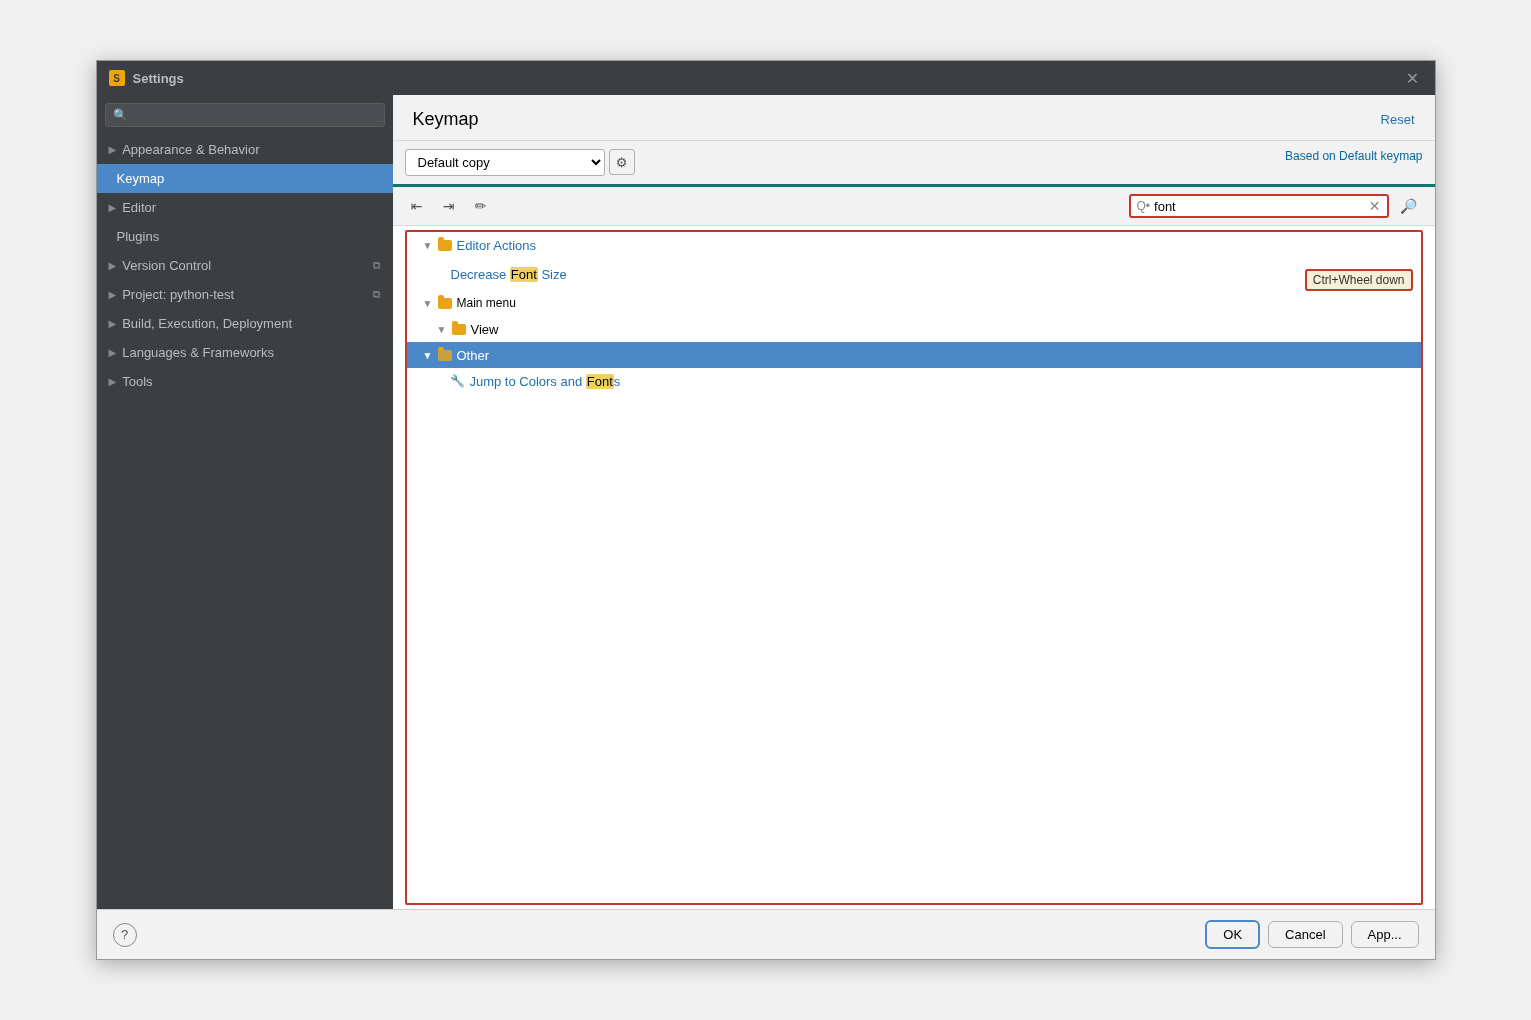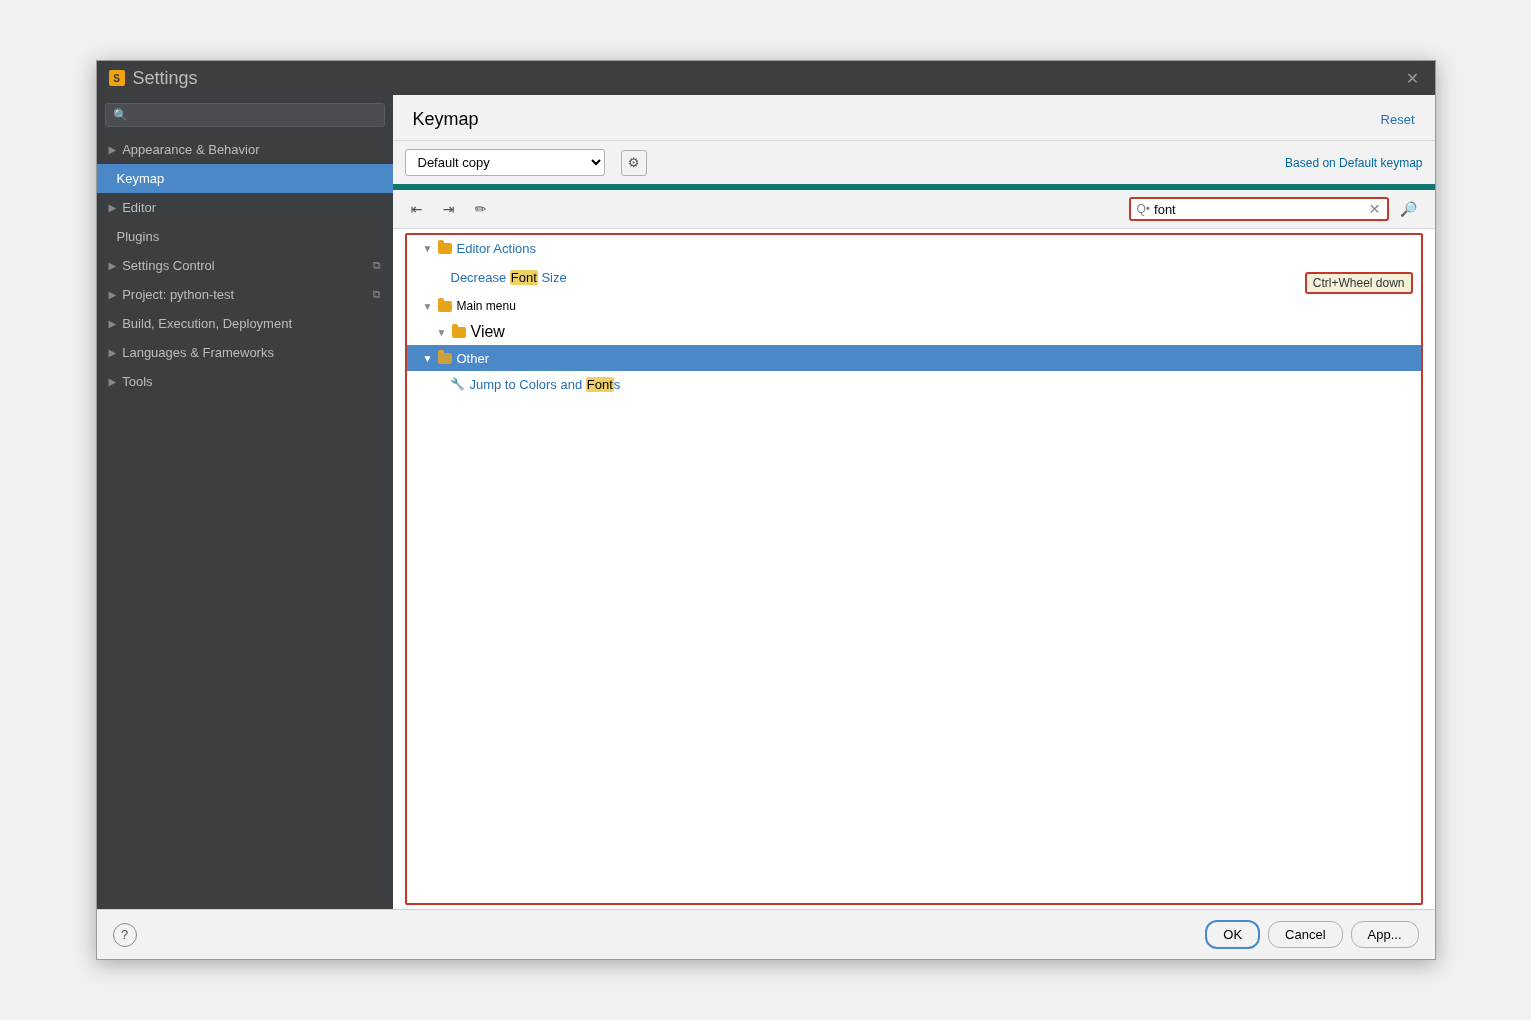--- a/index.html
+++ b/index.html
@@ -43,22 +43,23 @@
       background: #f0a30a;
       border-radius: 2px;
       display: flex;
       align-items: center;
       justify-content: center;
       font-size: 10px;
       color: #3c3f41;
       font-weight: bold;
     }
     .title-text {
-      font-size: 18px;
+      font-size: 13px;
       color: #bbbbbb;
+      font-weight: bold;
     }
     .close-btn {
       width: 20px;
       height: 20px;
       cursor: pointer;
       color: #999;
       font-size: 16px;
       display: flex;
       align-items: center;
       justify-content: center;
@@ -143,24 +144,24 @@
     }
     .reset-btn {
       color: #2470b3;
       cursor: pointer;
       font-size: 13px;
       background: none;
       border: none;
     }
     .keymap-toolbar {
       display: flex;
-      align-items: center;
+      align-items: flex-start;
       padding: 8px 12px;
-      gap: 16px;
-      border-bottom: 6px solid #0f766e;
+      gap: 4px;
+      border-bottom: 3px solid #0f766e;
       background: #f2f2f2;
     }
     .keymap-select {
       width: 200px;
       padding: 4px 8px;
       border: 1px solid #b0b0b0;
       border-radius: 3px;
       background: #ffffff;
       font-size: 13px;
       color: #000;
@@ -341,21 +342,21 @@
       cursor: pointer;
       display: flex;
       align-items: center;
       justify-content: center;
       color: #555;
       font-size: 13px;
     }
     .dialog-btn {
       padding: 5px 16px;
       border: 1px solid #b0b0b0;
-      border-radius: 12px;
+      border-radius: 6px;
       background: #f2f2f2;
       cursor: pointer;
       font-size: 13px;
       color: #000;
     }
     .dialog-btn.primary {
       background: #f2f2f2;
       border: 2px solid #4a88c7;
     }
     
@@ -399,21 +400,21 @@
       </div>
       <div class="sidebar-item parent">
         <span class="arrow">▶</span>
         <span>Editor</span>
       </div>
       <div class="sidebar-item">
         <span>Plugins</span>
       </div>
       <div class="sidebar-item parent">
         <span class="arrow">▶</span>
-        <span>Settings Control</span>
+        <span>Version Control</span>
         <span style="margin-left:auto;color:#888;font-size:11px;">⧉</span>
       </div>
       <div class="sidebar-item parent">
         <span class="arrow">▶</span>
         <span>Project: python-test</span>
         <span style="margin-left:auto;color:#888;font-size:11px;">⧉</span>
       </div>
       <div class="sidebar-item parent">
         <span class="arrow">▶</span>
         <span>Build, Execution, Deployment</span>
@@ -486,21 +487,21 @@
           </span>
           <span style="color:#000;font-size:12px;">Main menu</span>
         </div>
 
         <div class="tree-row">
           <span class="indent" style="width:22px;"></span>
           <span class="tree-arrow">▼</span>
           <span class="tree-icon">
             <div class="folder-icon"></div>
           </span>
-          <span style="color:#000;font-size:16px;">View</span>
+          <span style="color:#000;font-size:13px;">View</span>
         </div>
 
 
         <div class="tree-row selected">
           <span class="indent" style="width:8px;"></span>
           <span class="tree-arrow">▼</span>
           <span class="tree-icon">
             <div class="folder-icon" style="background:#c8a040;"></div>
           </span>
           <span>Other</span>

